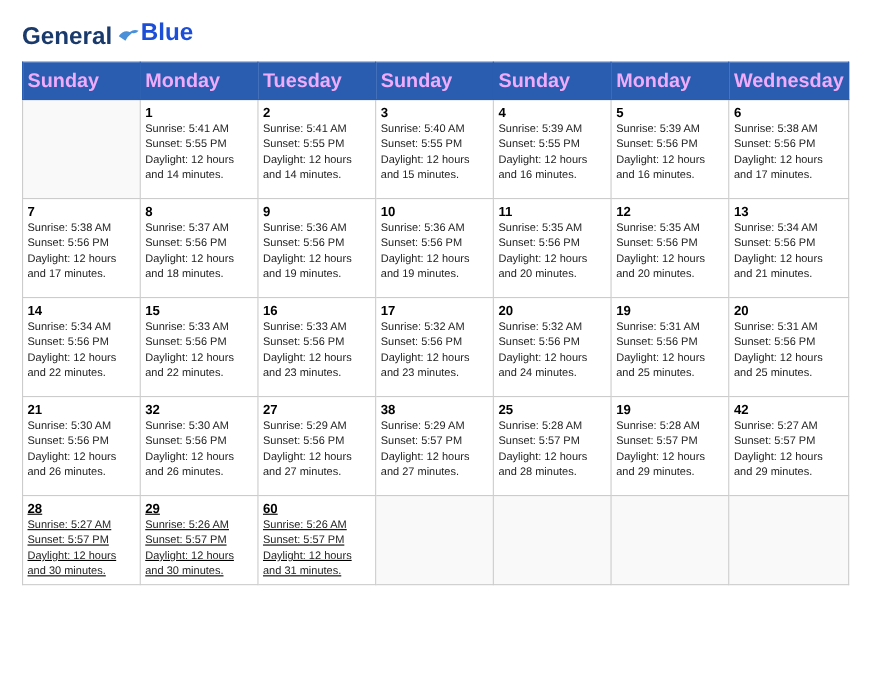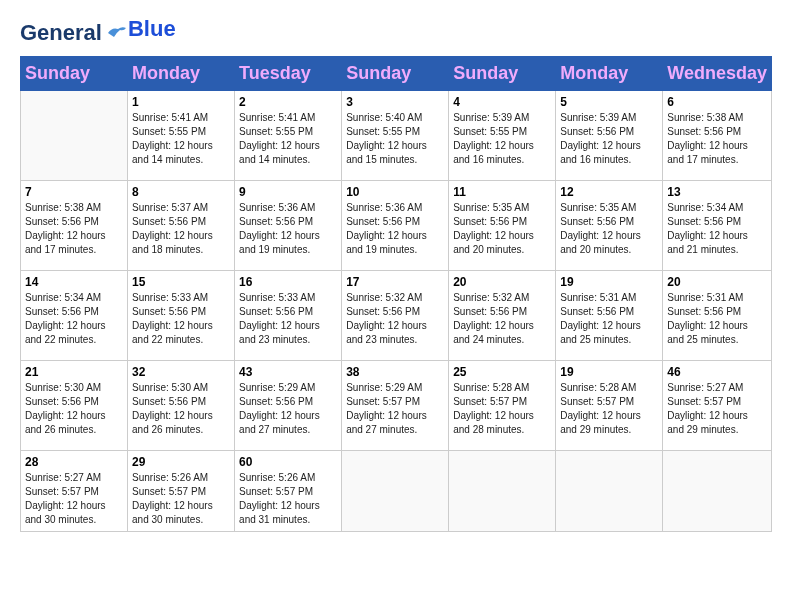--- a/index.html
+++ b/index.html
@@ -65,20 +65,21 @@
       margin-bottom: 2px;
       color: #000;
     }
     .day-detail {
       color: #222;
       font-size: 10px;
       line-height: 1.4;
     }
     .week-row:last-child td {
       height: 70px;
+      text-decoration: underline;
     }
   </style>
 </head>
 <body>
 
 <div class="header">
   <div class="logo">
     <div style="display:flex; align-items:center; gap:2px;">
       <span style="font-size:22px; font-weight:bold; color:#1a3a6b;">General</span>
       <svg width="22" height="16" viewBox="0 0 22 16" style="margin-left:2px;">
@@ -196,37 +197,37 @@
       <tr class="week-row">
         <td>
           <div class="day-num">21</div>
           <div class="day-detail">Sunrise: 5:30 AM<br>Sunset: 5:56 PM<br>Daylight: 12 hours and 26 minutes.</div>
         </td>
         <td>
           <div class="day-num">32</div>
           <div class="day-detail">Sunrise: 5:30 AM<br>Sunset: 5:56 PM<br>Daylight: 12 hours and 26 minutes.</div>
         </td>
         <td>
-          <div class="day-num">43</div>
+          <div class="day-num">27</div>
           <div class="day-detail">Sunrise: 5:29 AM<br>Sunset: 5:56 PM<br>Daylight: 12 hours and 27 minutes.</div>
         </td>
         <td>
           <div class="day-num">38</div>
           <div class="day-detail">Sunrise: 5:29 AM<br>Sunset: 5:57 PM<br>Daylight: 12 hours and 27 minutes.</div>
         </td>
         <td>
           <div class="day-num">25</div>
           <div class="day-detail">Sunrise: 5:28 AM<br>Sunset: 5:57 PM<br>Daylight: 12 hours and 28 minutes.</div>
         </td>
         <td>
           <div class="day-num">19</div>
           <div class="day-detail">Sunrise: 5:28 AM<br>Sunset: 5:57 PM<br>Daylight: 12 hours and 29 minutes.</div>
         </td>
         <td>
-          <div class="day-num">46</div>
+          <div class="day-num">42</div>
           <div class="day-detail">Sunrise: 5:27 AM<br>Sunset: 5:57 PM<br>Daylight: 12 hours and 29 minutes.</div>
         </td>
       </tr>
       <tr class="week-row">
         <td>
           <div class="day-num">28</div>
           <div class="day-detail">Sunrise: 5:27 AM<br>Sunset: 5:57 PM<br>Daylight: 12 hours and 30 minutes.</div>
         </td>
         <td>
           <div class="day-num">29</div>

